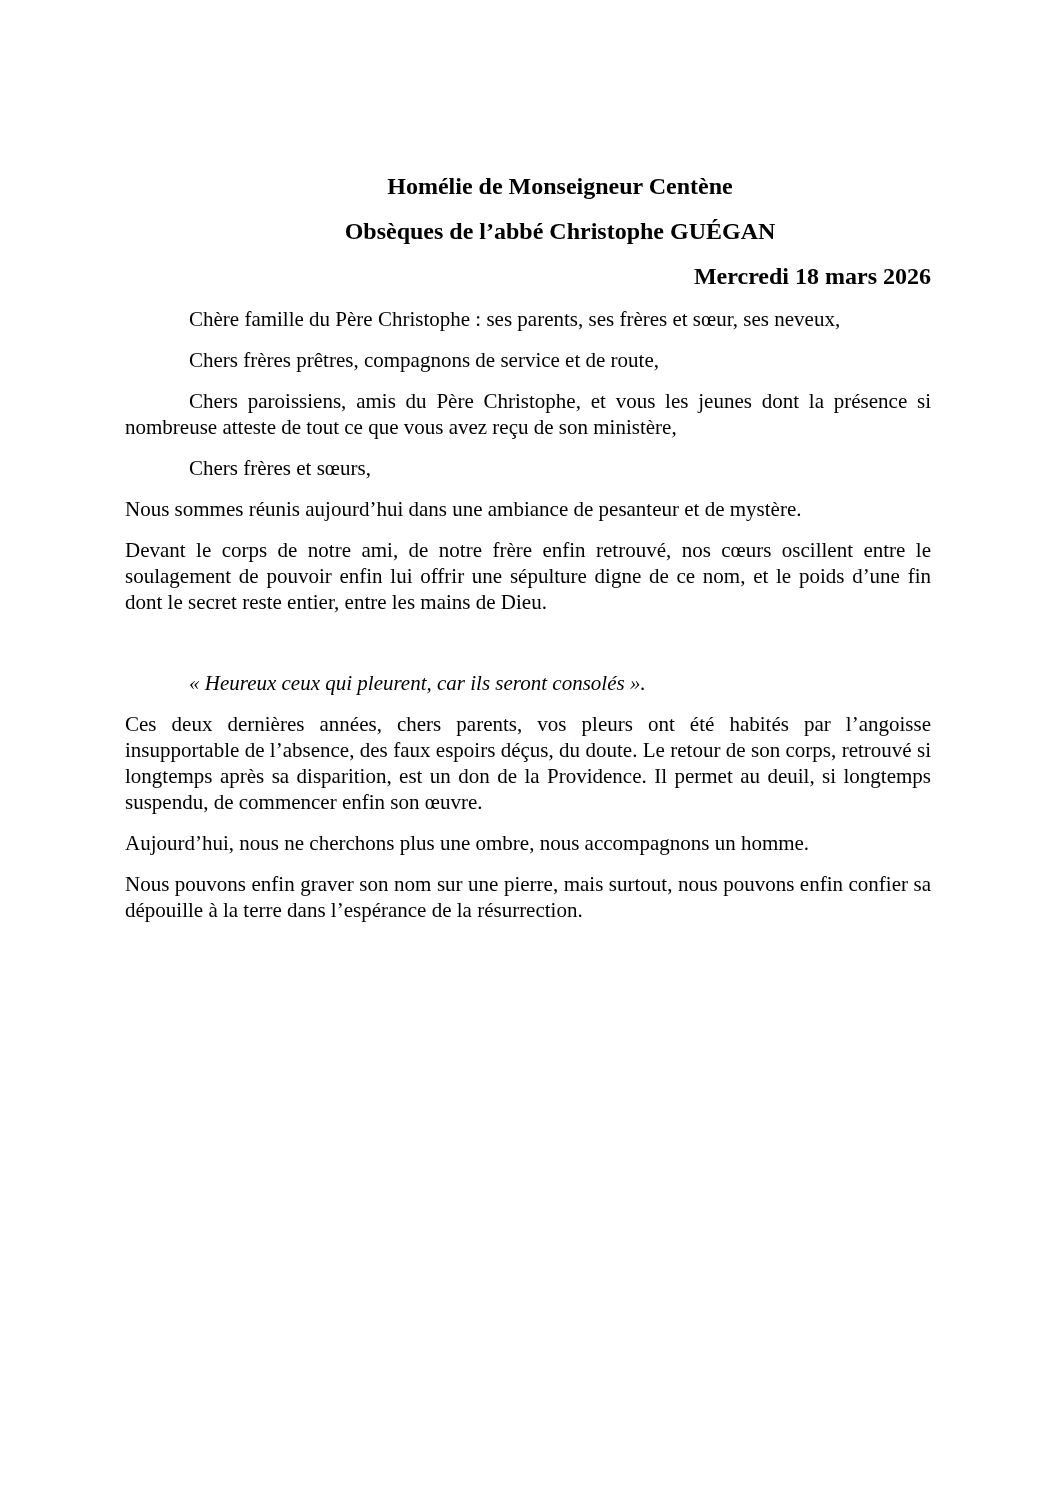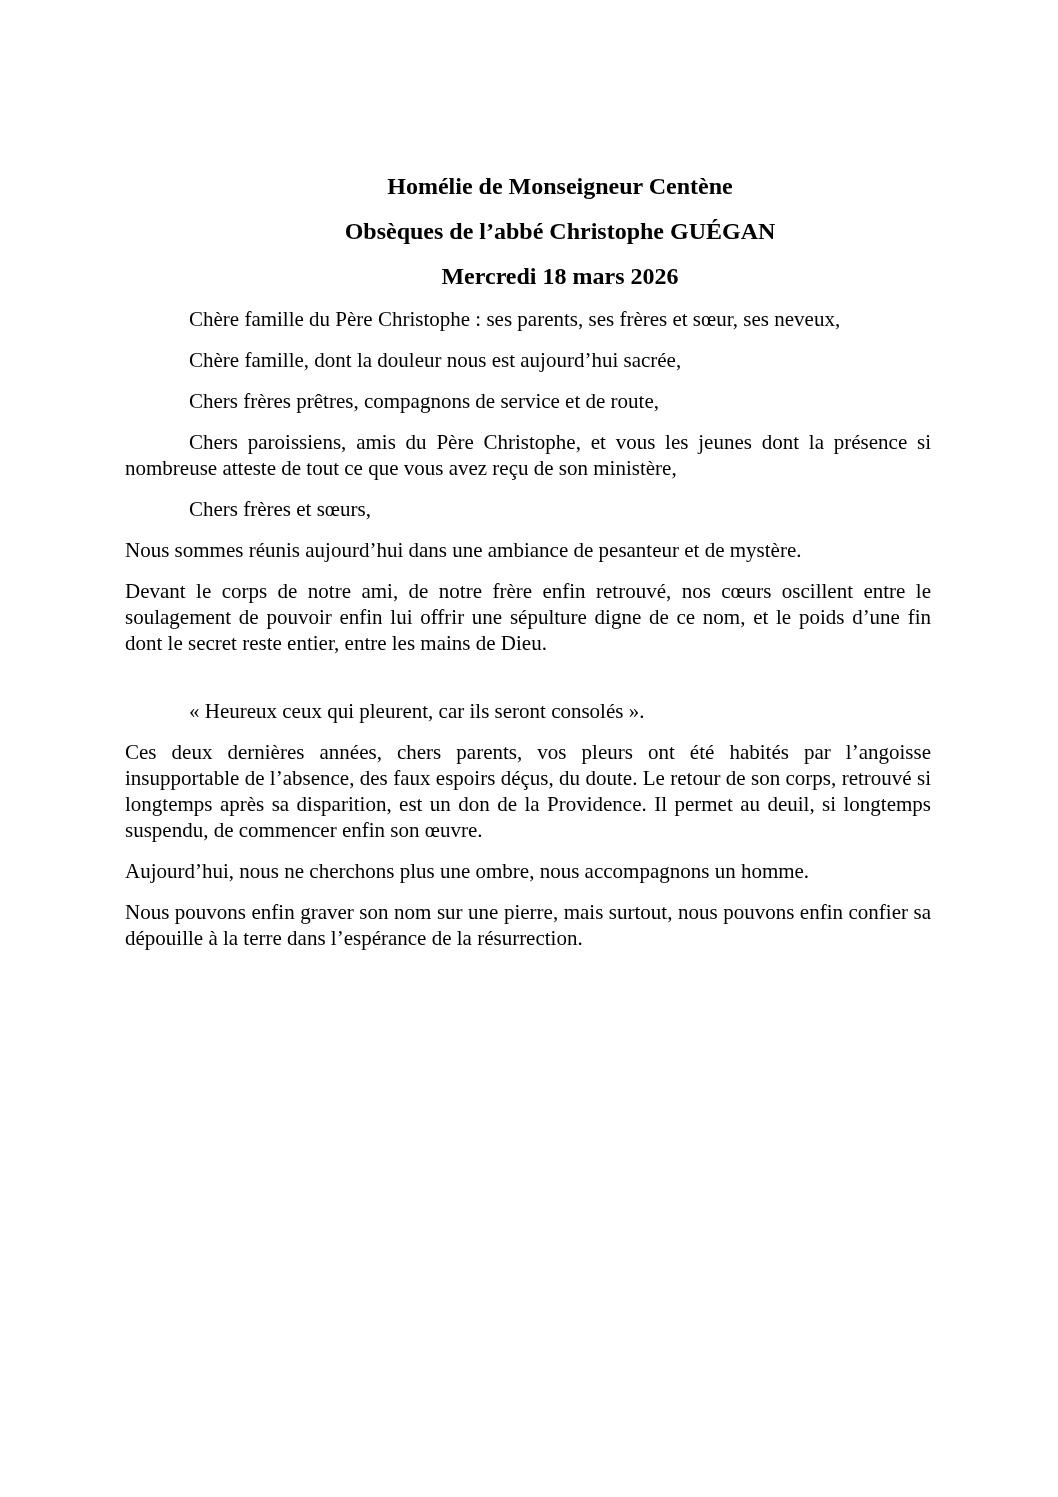--- a/index.html
+++ b/index.html
@@ -20,46 +20,47 @@
   }
   .title {
     font-weight: bold;
     font-size: 24px;
     line-height: 30px;
     text-align: center;
     text-indent: 64px; 
     margin: 0 0 15px 0;
   }
   .title-last {
+    text-align: right;
   }
   .para {
     font-size: 21px;
     line-height: 26px;
     text-align: justify;
     margin: 0 0 15px 0;
   }
   .indent {
     text-indent: 64px;
   }
   .quote {
+    font-style: italic;
     text-align: left;
-    margin-top: 42px;
+    margin-top: 55px;
   }
 </style>
 </head>
 <body>
 
 <div class="page">
 
   <div class="title">Homélie de Monseigneur Centène</div>
   <div class="title">Obsèques de l’abbé Christophe GUÉGAN</div>
   <div class="title title-last">Mercredi 18 mars 2026</div>
 
   <p class="para indent">Chère famille du Père Christophe : ses parents, ses frères et sœur, ses neveux,</p>
-  <p class="para indent">Chère famille, dont la douleur nous est aujourd’hui sacrée,</p>
   <p class="para indent">Chers frères prêtres, compagnons de service et de route,</p>
   <p class="para indent">Chers paroissiens, amis du Père Christophe, et vous les jeunes dont la présence si nombreuse atteste de tout ce que vous avez reçu de son ministère,</p>
   <p class="para indent">Chers frères et sœurs,</p>
 
   <p class="para">Nous sommes réunis aujourd’hui dans une ambiance de pesanteur et de mystère.</p>
   <p class="para">Devant le corps de notre ami, de notre frère enfin retrouvé, nos cœurs oscillent entre le soulagement de pouvoir enfin lui offrir une sépulture digne de ce nom, et le poids d’une fin dont le secret reste entier, entre les mains de Dieu.</p>
 
   <p class="para indent quote">« Heureux ceux qui pleurent, car ils seront consolés ».</p>
 
   <p class="para">Ces deux dernières années, chers parents, vos pleurs ont été habités par l’angoisse insupportable de l’absence, des faux espoirs déçus, du doute. Le retour de son corps, retrouvé si longtemps après sa disparition, est un don de la Providence. Il permet au deuil, si longtemps suspendu, de commencer enfin son œuvre.</p>

